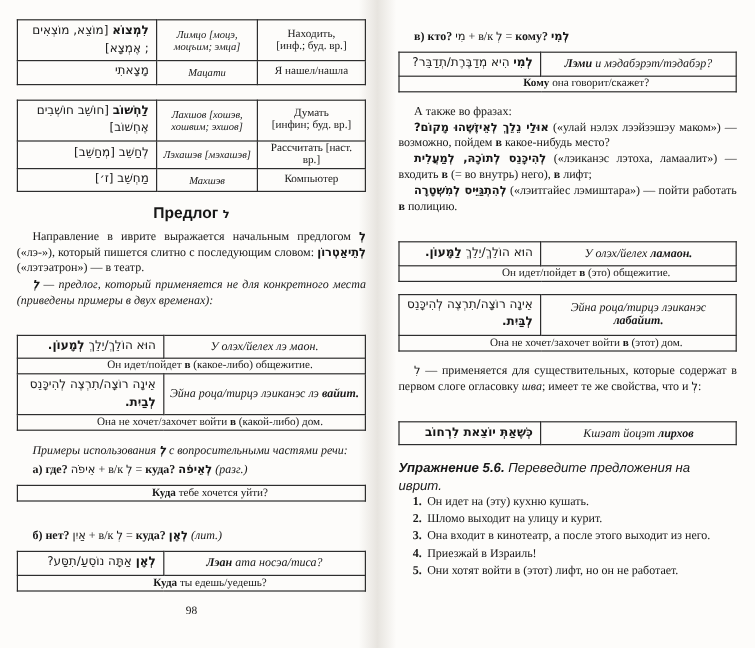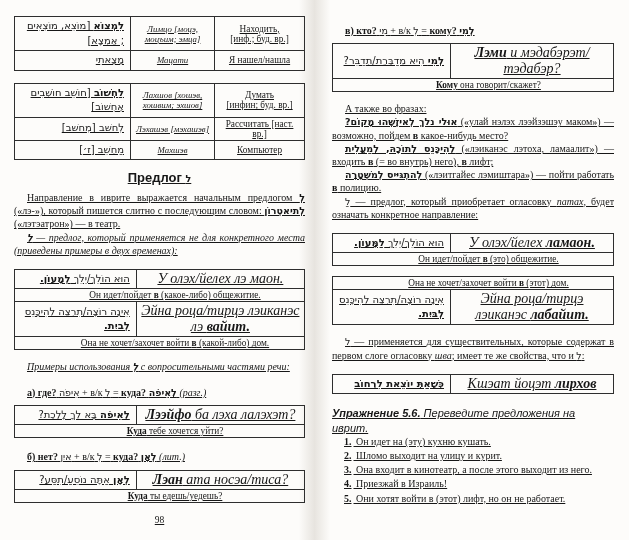--- a/index.html
+++ b/index.html
@@ -6,21 +6,20 @@
   html, body { margin: 0; padding: 0; }
   body {
     width: 629px; height: 540px; overflow: hidden;
     background: #fdfcfa;
     font-family: "Liberation Serif", serif;
     color: #171717;
   }
   .spread {
     display: flex; width: 629px; height: 540px;
     background: linear-gradient(90deg,#fdfcfa 0%,#fdfcfa 47.5%,#e7e4df 50%,#fdfcfa 52.5%,#fdfcfa 100%);
-    text-decoration: underline;
   }
   .page { width: 314px; }
   .pageL { padding: 16px 9px 0 14px; }
   .pageR { padding: 24px 14px 0 18px; }
 
   p, .qline { margin: 0; font-size: 10px; line-height: 1.32; text-align: justify; text-indent: 13px; }
   .b { font-weight: bold; }
   .it { font-style: italic; }
   .he {
     font-family: "DejaVu Sans", "Liberation Sans", sans-serif;
@@ -33,39 +32,39 @@
   td { border: 1px solid #2e2e2e; padding: 1px 4px; font-size: 9.3px; vertical-align: middle; }
   td.c-he {
     text-align: right; direction: rtl;
     font-family: "DejaVu Sans", "Liberation Sans", sans-serif;
     font-size: 10px; line-height: 1.45; padding: 2px 6px;
   }
   .vt td.c-he { width: 40%; }
   .vt td.c-tr { width: 29%; text-align: center; font-style: italic; font-size: 8.8px; }
   .vt td.c-ru { width: 31%; text-align: center; font-size: 9.3px; }
   .ext td.c-he { width: 42%; }
-  .ext td.c-tr { text-align: center; font-style: italic; font-size: 14px; }
+  .ext td.c-tr { text-align: center; font-style: italic; font-size: 10px; }
   .ext td.c-span { text-align: center; font-size: 9.3px; padding-left: 35px; }
 
   .heading {
     font-family: "Liberation Sans", sans-serif;
     font-weight: bold; font-size: 13px; text-align: center;
     margin-top: 10px;
   }
   .pagenum { text-align: center; font-size: 9.5px; }
 
   .ex-title {
     font-family: "Liberation Sans", sans-serif;
     font-style: italic; font-size: 11px; line-height: 1.3;
   }
   .ex-item { font-size: 10px; line-height: 1.42; padding-left: 12px; text-align: left; }
   .ex-item .b { padding-right: 2px; }
 
-  .mt2 { margin-top: 12px; } .mt6 { margin-top: 6px; }
-  .mt8 { margin-top: 12px; } .mt10 { margin-top: 10px; } .mt12 { margin-top: 12px; }
+  .mt2 { margin-top: 2px; } .mt6 { margin-top: 6px; }
+  .mt8 { margin-top: 22px; } .mt10 { margin-top: 10px; } .mt12 { margin-top: 12px; }
 </style>
 </head>
 <body>
 
 <div class="spread">
 
   <div class="page pageL">
 
     <table class="vt">
       <tbody>
@@ -132,24 +131,20 @@
       </tr>
     </tbody>
       </table>
 
     <p class="it mt10"><span>Примеры использования </span><span class="he heb">לְ</span><span> с вопросительными частями речи:</span></p>
 
     <div class="qline mt2"><span class="b">а)</span> <span class="b">где?</span> <span class="he">אֵיפֹה</span> <span>+ в/к</span> <span class="he">לְ</span> <span>=</span> <span class="b">куда?</span> <span class="he heb">לְאֵיפֹה</span> <span class="it">(разг.)</span></div>
 
     <table class="ext mt6">
       <tbody>
-          <tr>
-        <td class="c-he"><span class="heb">לְאֵיפֹה</span><span> בָּא לְךָ לָלֶכֶת?</span></td>
-        <td class="c-tr"><span class="b">Лээйфо</span><span> ба лэха лалэхэт?</span></td>
-      </tr>
       <tr>
         <td class="c-span" colspan="2"><span class="b">Куда</span><span> тебе хочется уйти?</span></td>
       </tr>
     </tbody>
       </table>
 
     <div class="qline mt8"><span class="b">б)</span> <span class="b">нет?</span> <span class="he">אַיִן</span> <span>+ в/к</span> <span class="he">לְ</span> <span>=</span> <span class="b">куда?</span> <span class="he heb">לְאָן</span> <span class="it">(лит.)</span></div>
 
     <table class="ext mt6">
       <tbody>
@@ -183,42 +178,41 @@
       </table>
 
     <p class="mt10">А также во фразах:</p>
 
     <p><span class="he heb">אוּלַי נֵלֵךְ לְאֵיזֶשֶׁהוּ מָקוֹם?</span><span> («улай нэлэх лээйзэшэу маком») — возможно, пойдем </span><span class="b">в</span><span> какое-нибудь место?</span></p>
 
     <p><span class="he heb">לְהִיכָּנֵס לְתוֹכָהּ, לְמַעֲלִית</span><span> («лэиканэс лэтоха, ламаалит») — входить </span><span class="b">в</span><span> (= во внутрь) него), </span><span class="b">в</span><span> лифт;</span></p>
 
     <p><span class="he heb">לְהִתְגַּיֵּיס לְמִשְׁטָרָה</span><span> («лэитгайес лэмиштара») — пойти работать </span><span class="b">в</span><span> полицию.</span></p>
 
-    <p><span class="he">לַ</span><span> — предлог, который приобретает огласовку </span><span class="it">патах</span><span>, будет означать конкретное направление:</span></p>
 
     <table class="ext mt8">
       <tbody>
           <tr>
         <td class="c-he"><span>הוּא הוֹלֵךְ/יֵלֵךְ </span><span class="heb">לַמָּעוֹן.</span></td>
         <td class="c-tr"><span>У олэх/йелех </span><span class="b">ламаон.</span></td>
       </tr>
       <tr>
         <td class="c-span" colspan="2"><span>Он идет/пойдет </span><span class="b">в</span><span> (это) общежитие.</span></td>
       </tr>
     </tbody>
       </table>
 
     <table class="ext mt10">
       <tbody>
           <tr>
-        <td class="c-span" colspan="2"><span>Она не хочет/захочет войти </span><span class="b">в</span><span> (этот) дом.</span></td>
-      </tr>
-      <tr>
         <td class="c-he"><span>אֵינָה רוֹצָה/תִרְצֶה לְהִיכָּנֵס </span><span class="heb">לְבַּיִת.</span></td>
         <td class="c-tr"><span>Эйна роца/тирцэ лэиканэс </span><span class="b">лабайит.</span></td>
+      </tr>
+      <tr>
+        <td class="c-span" colspan="2"><span>Она не хочет/захочет войти </span><span class="b">в</span><span> (этот) дом.</span></td>
       </tr>
     </tbody>
       </table>
 
     <p class="mt10"><span class="he">לִ</span><span> — применяется для существительных, которые содержат в первом слоге огласовку </span><span class="it">шва</span><span>; имеет те же свойства, что и </span><span class="he">לְ</span><span>:</span></p>
 
     <table class="ext mt8">
       <tbody>
           <tr>
         <td class="c-he"><span class="heb">כְּשֶׁאַתְּ יוֹצֵאת לִרְחוֹב</span></td>

